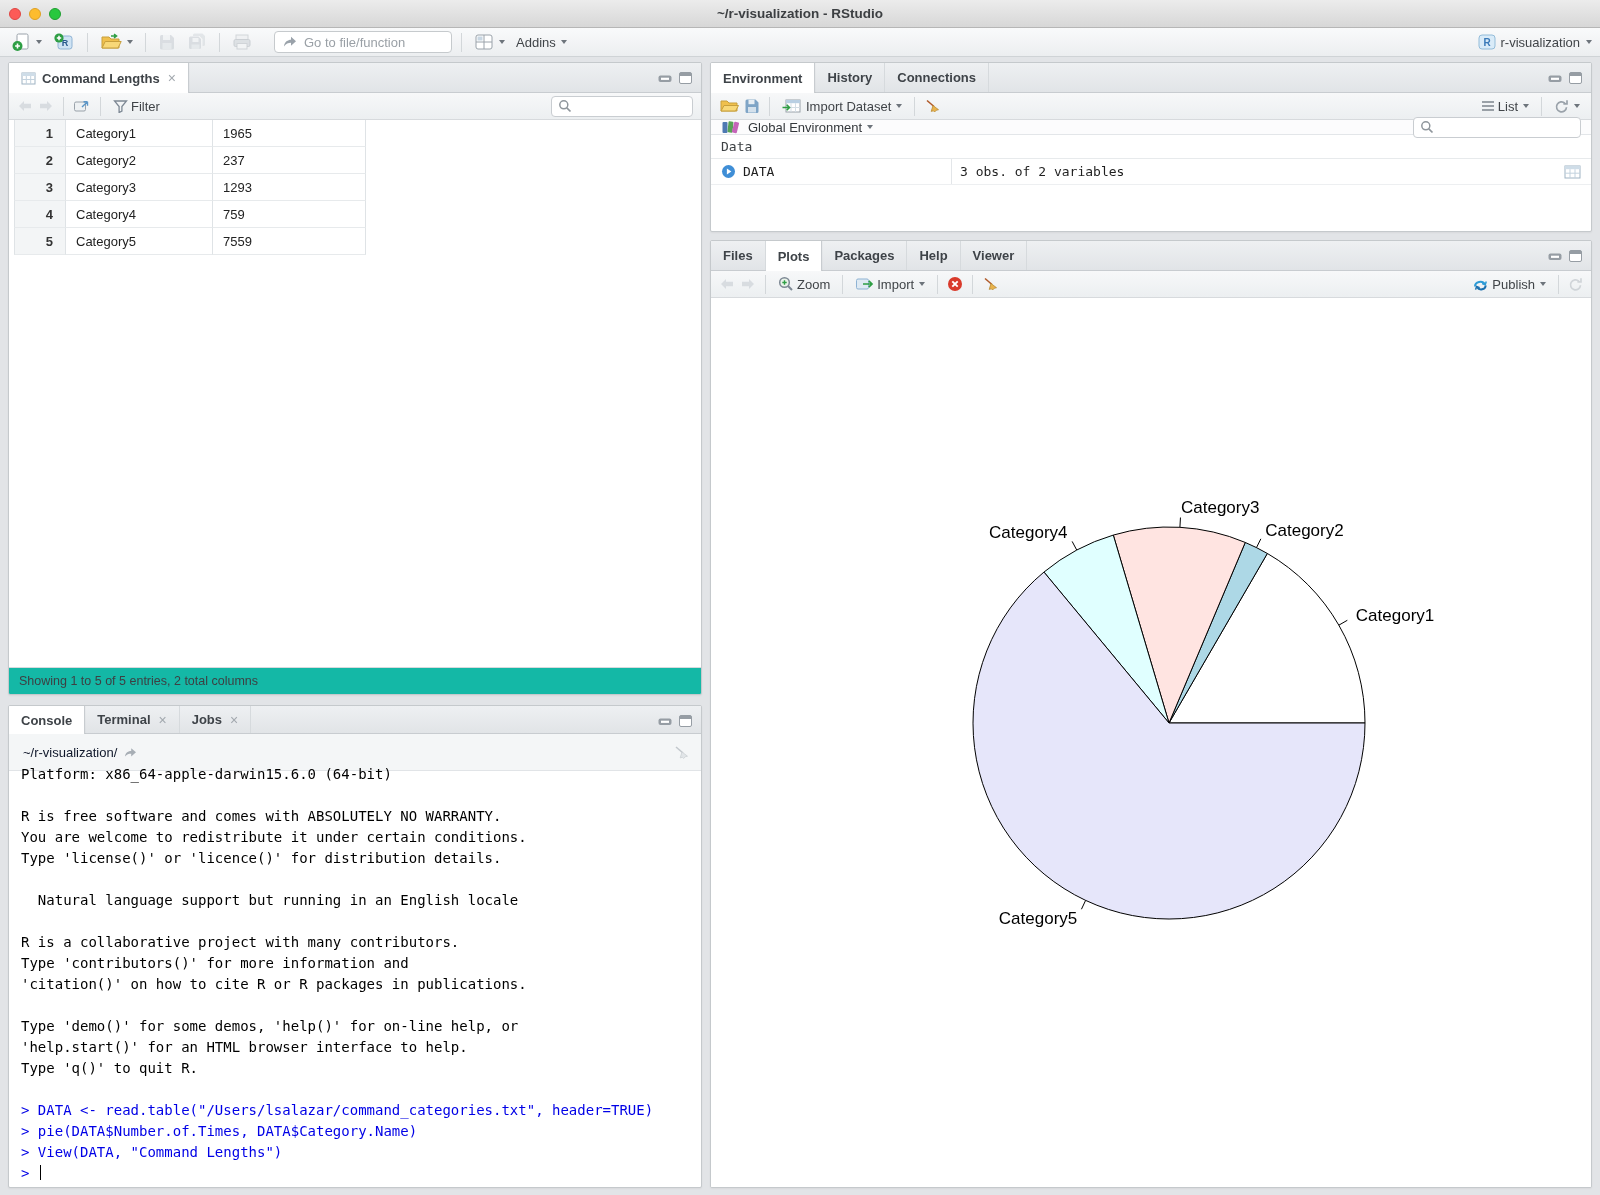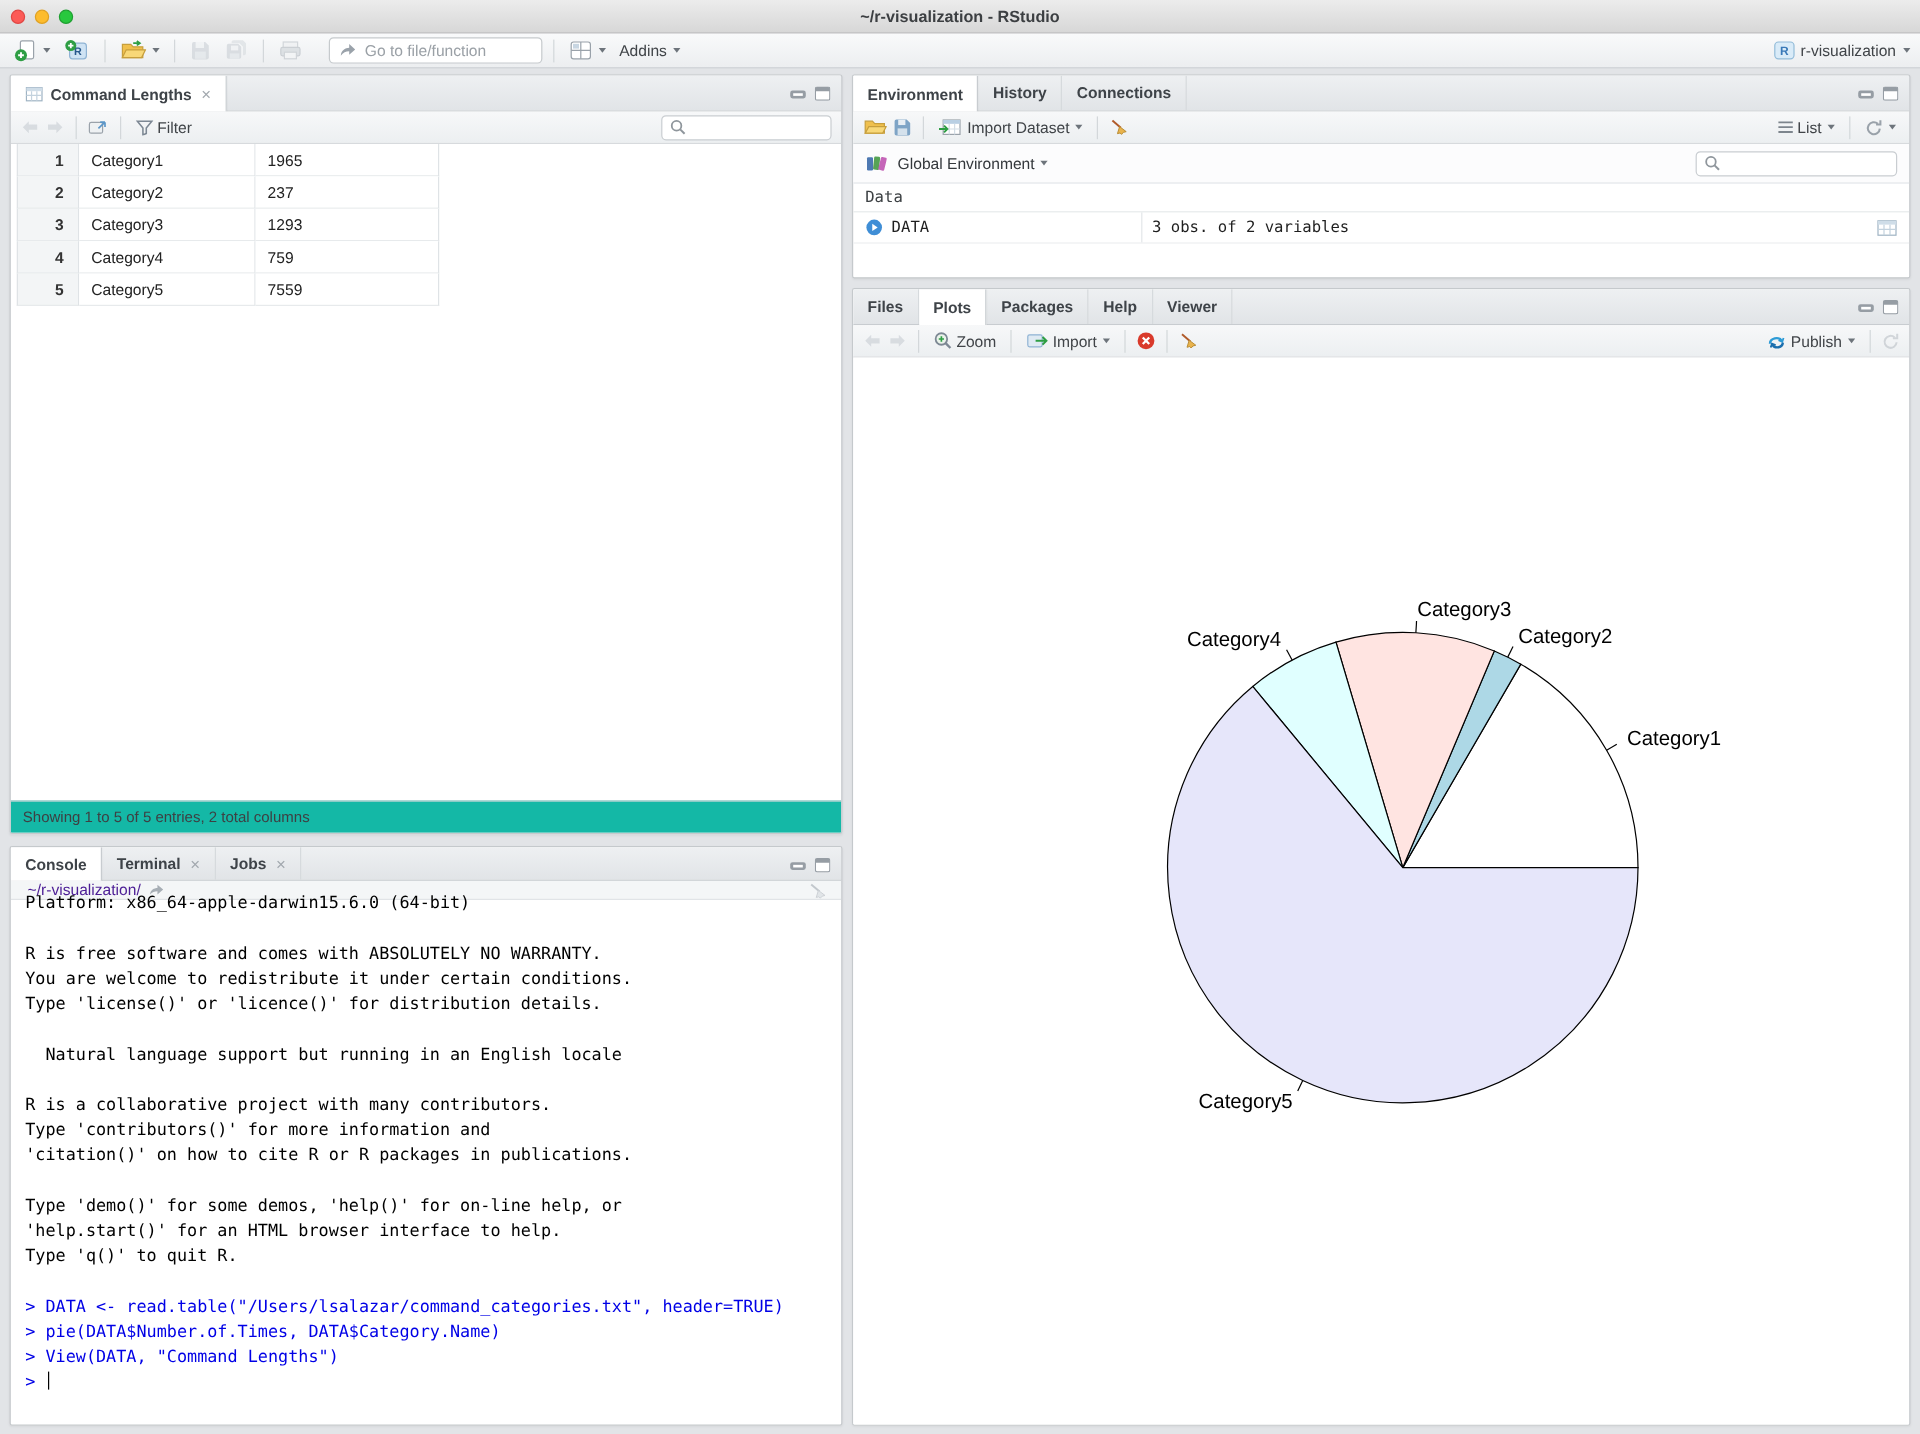--- a/index.html
+++ b/index.html
@@ -68,28 +68,28 @@
   .dv-cell.idx { width:52px; justify-content:flex-end; padding-right:12px; padding-left:0;
     background:#f3f5f6; font-weight:600; color:#333; border-left:1px solid #dfe3e6; }
   .dv-cell.c-name  { width:147px; }
   .dv-cell.c-times { width:153px; }
   .sorticon { position:absolute; right:5px; top:50%; transform:translateY(-50%); }
   .dv-status { position:absolute; left:0; bottom:0; width:100%; height:27px; background:#14b8a6;
     border-top:1px solid #d7dadd; display:flex; align-items:center; padding-left:10px;
     font-size:12.5px; color:#3d4043; }
 
   
-  .console-dirbar { height:16px; background:#f4f6f7; border-bottom:1px solid #e1e4e7;
-    display:flex; align-items:center; gap:6px; padding:0 10px 0 14px; font-size:13px; color:#4c1d95; }
+  .console-dirbar { height:37px; background:#f4f6f7; border-bottom:1px solid #e1e4e7;
+    display:flex; align-items:center; gap:6px; padding:0 10px 0 14px; font-size:13px; color:#0f172a; }
   .console-out { padding:0 0 0 12px; margin-top:-7px; font-family:"DejaVu Sans Mono","Liberation Mono",monospace;
     font-size:14px; line-height:21px; color:#000; white-space:pre; overflow:hidden; }
   .cursor-bar { display:inline-block; width:1.5px; height:15px; background:#000; vertical-align:-2px; margin-left:2px; }
 
   
-  .env-scoperow { height:33px; border-bottom:1px solid #e3e6e9; display:flex; align-items:center;
+  .env-scoperow { height:15px; border-bottom:1px solid #e3e6e9; display:flex; align-items:center;
     gap:6px; padding:0 10px; font-size:13px; color:#33373b; background:#fcfcfd; position:relative; }
   .env-section { height:24px; display:flex; align-items:center; padding-left:10px; border-bottom:1px solid #e7eaec;
     font-family:"DejaVu Sans Mono","Liberation Mono",monospace; font-size:13px; color:#3c4043; }
   .env-objrow { height:26px; display:flex; align-items:center; border-bottom:1px solid #edeff1;
     font-family:"DejaVu Sans Mono","Liberation Mono",monospace; font-size:13px; color:#1f1f1f; position:relative; }
   .env-objname { width:240px; display:flex; align-items:center; gap:7px; padding-left:10px; }
   .env-objval { flex:1; border-left:1px solid #e3e6e9; padding-left:8px; height:100%; display:flex; align-items:center; }
   .env-objgrid { position:absolute; right:10px; }
 
   

